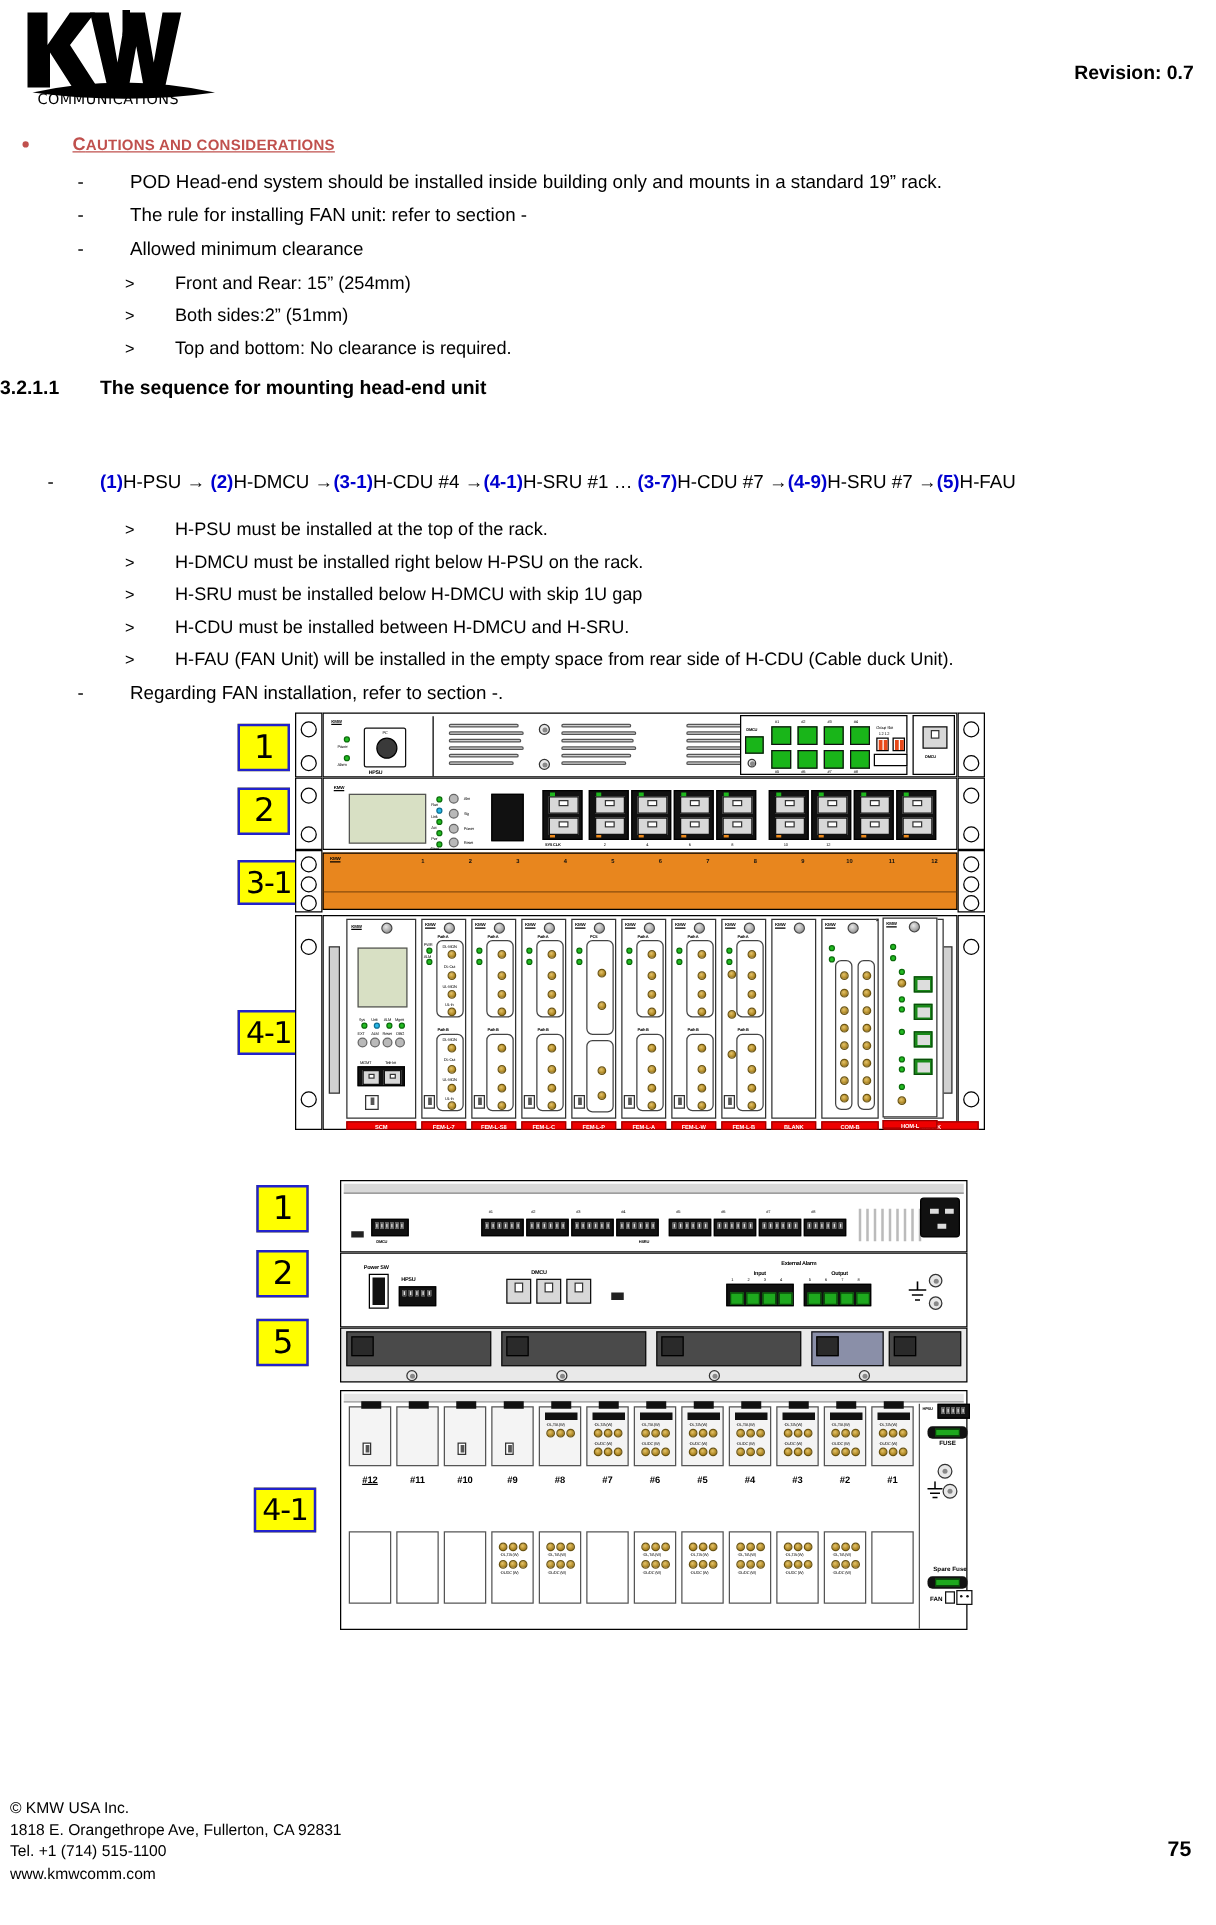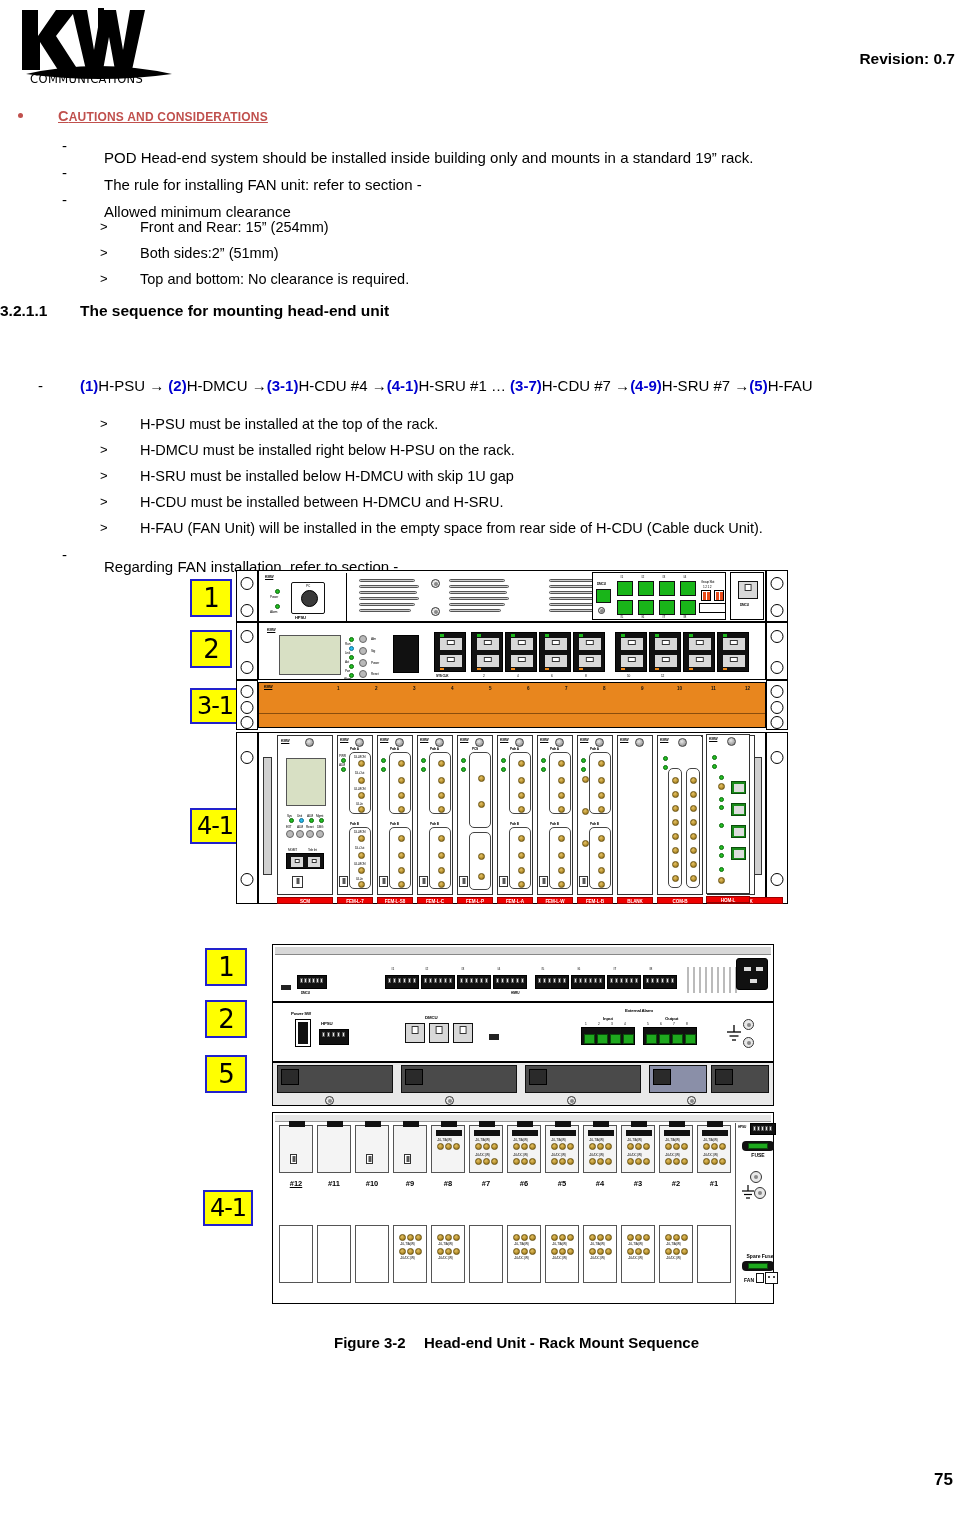--- a/index.html
+++ b/index.html
@@ -29,21 +29,21 @@
     background:#c0504d;
   }
   .caution{
     position:absolute;left:40px;top:0;font-size:14.5px;font-weight:bold;
     color:#c0504d;text-decoration:underline;letter-spacing:.2px;
   }
   .caution .sc{font-size:12px;}
 
   .dash-row{position:absolute;font-size:15px;line-height:1;}
   .dash-row .dsh{position:absolute;left:0;top:0;}
-  .dash-row .txt{position:absolute;left:42px;top:12px;white-space:nowrap;text-align:center;}
+  .dash-row .txt{position:absolute;left:42px;top:0;white-space:nowrap;text-align:center;}
 
   .gt-row{position:absolute;font-size:14.5px;line-height:1;}
   .gt-row .gt{position:absolute;left:0;top:0;font-size:13px;}
   .gt-row .txt{position:absolute;left:40px;top:0;white-space:nowrap;}
 
   .h4{
     position:absolute;left:0;top:302px;font-size:15.5px;font-weight:bold;
   }
   .h4 .num{position:absolute;left:0;top:0;}
   .h4 .ttl{position:absolute;left:80px;top:0;white-space:nowrap;}
@@ -1190,19 +1190,22 @@
         <div class="conn" style="left:5px;top:22px;"></div>
           <div class="conn" style="left:13px;top:22px;"></div>
           <div class="conn" style="left:21px;top:22px;"></div>
         <div class="tinytxt" style="left:6px;top:30px;">-DL/DC (W)</div>
       </div>
       <div class="slot" style="left:424px;top:112px;width:34px;height:58px;background:#fff;"></div>
     </div>
 
   </div>
 
-  <div class="figcap">
-    <span class="n">Figure 3-2</span><span>Head-end Unit - Rack Mount Sequence</span>
-  </div>
-
+
+  <div class="ftr">
+    <div>© KMW USA Inc.</div>
+    <div>1818 E. Orangethrope Ave, Fullerton, CA 92831</div>
+    <div>Tel. +1 (714) 515-1100</div>
+    <div>www.kmwcomm.com</div>
+  </div>
   <div class="pgno">75</div>
 
 </div>
 
 </body></html>

